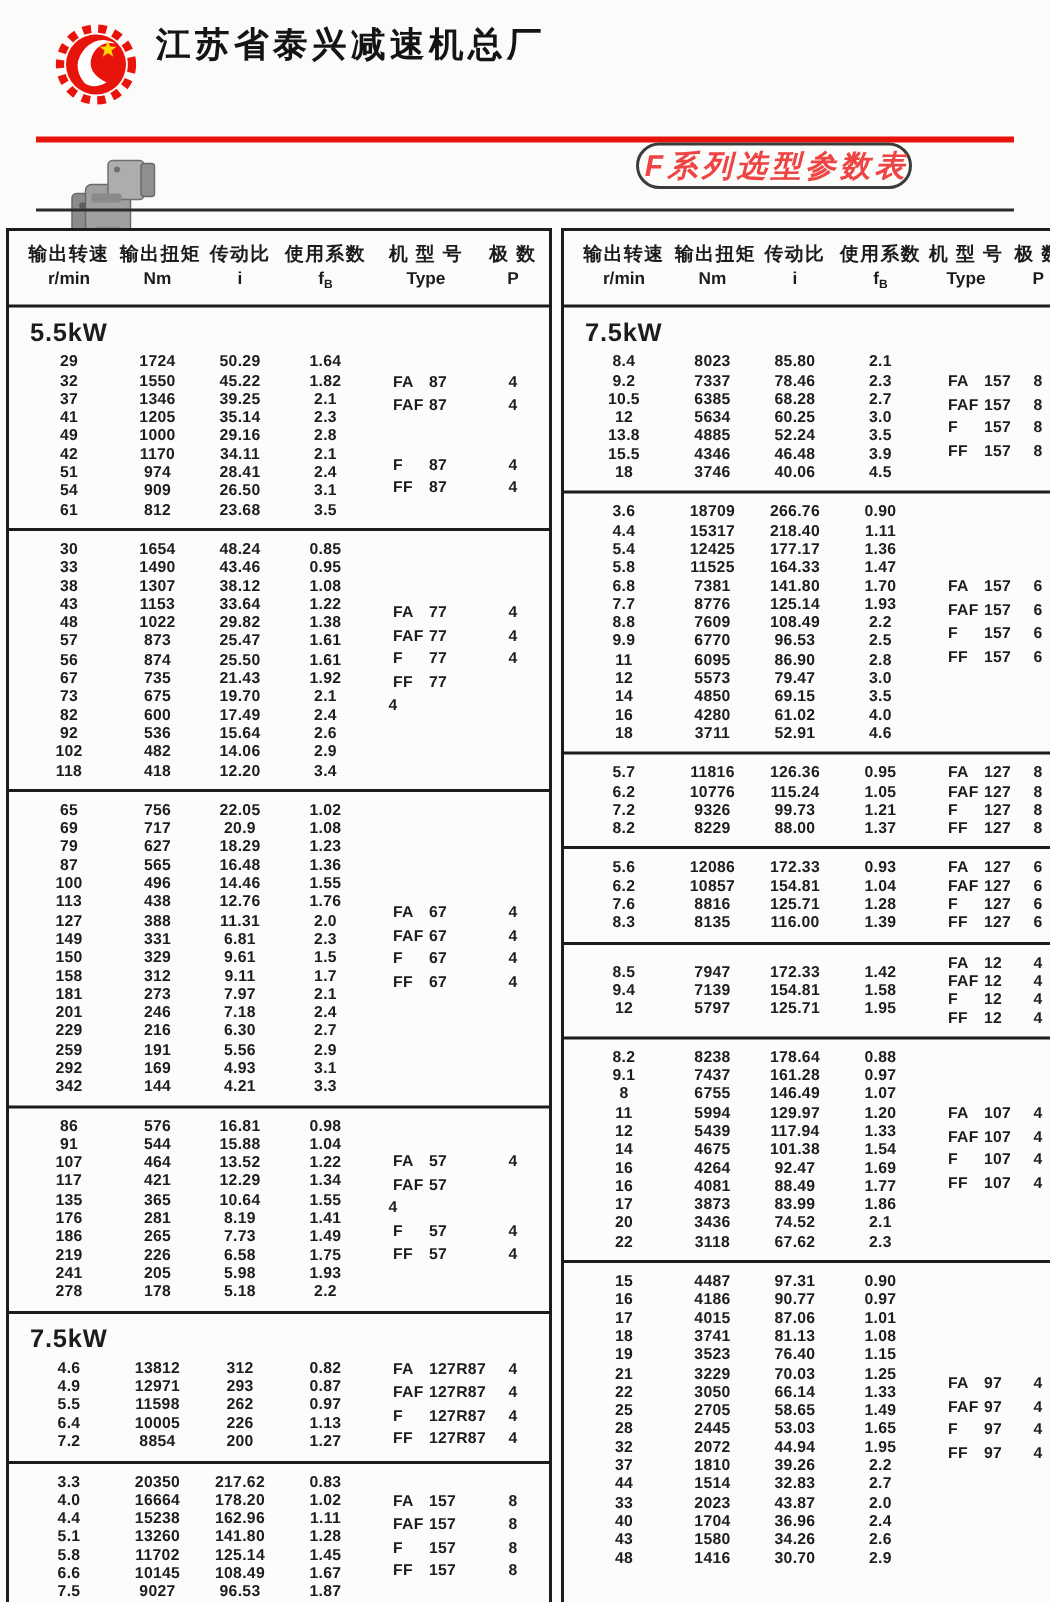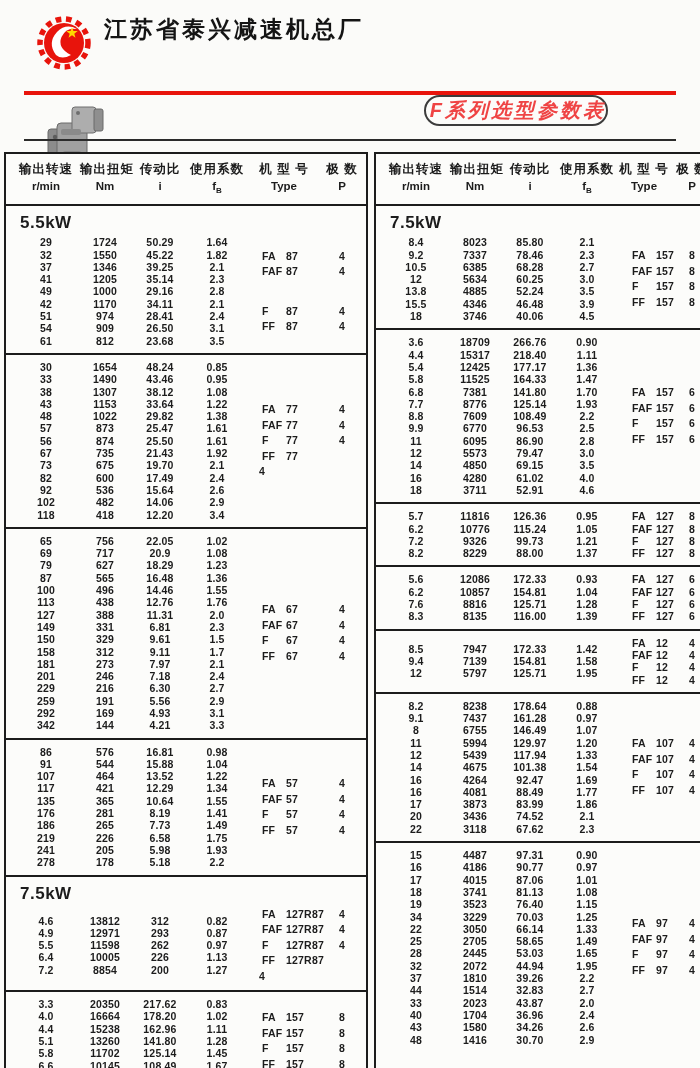--- a/index.html
+++ b/index.html
@@ -377,21 +377,21 @@
             <div class="cell">278</div>
             <div class="cell">178</div>
             <div class="cell">5.18</div>
             <div class="cell">2.2</div>
           </div>
           <div class="types">
             <div class="type-row" style="line-height: 15.5px;">
               <span class="model"><span class="pfx">FA</span><span class="sz">57</span></span>
               <span class="poles">4</span>
             </div>
-            <div class="type-row" style="line-height: 15.5px;">
+            <div class="type-row" style="line-height: 15.5px; flex-direction: column;">
               <span class="model"><span class="pfx">FAF</span><span class="sz">57</span></span>
               <span class="poles">4</span>
             </div>
             <div class="type-row" style="line-height: 15.5px;">
               <span class="model"><span class="pfx">F</span><span class="sz">57</span></span>
               <span class="poles">4</span>
             </div>
             <div class="type-row" style="line-height: 15.5px;">
               <span class="model"><span class="pfx">FF</span><span class="sz">57</span></span>
               <span class="poles">4</span>
@@ -430,21 +430,21 @@
               <span class="poles">4</span>
             </div>
             <div class="type-row" style="line-height: 15.5px;">
               <span class="model"><span class="pfx">FAF</span><span class="sz">127R87</span></span>
               <span class="poles">4</span>
             </div>
             <div class="type-row" style="line-height: 15.5px;">
               <span class="model"><span class="pfx">F</span><span class="sz">127R87</span></span>
               <span class="poles">4</span>
             </div>
-            <div class="type-row" style="line-height: 15.5px; flex-direction: column;">
+            <div class="type-row" style="line-height: 15.5px;">
               <span class="model"><span class="pfx">FF</span><span class="sz">127R87</span></span>
               <span class="poles">4</span>
             </div>
           </div>
         </div>
       </div>
       <div class="block">
         <div class="block-body">
           <div class="rows">
             <div class="cell">3.3</div>
@@ -841,21 +841,21 @@
             <div class="cell">87.06</div>
             <div class="cell">1.01</div>
             <div class="cell">18</div>
             <div class="cell">3741</div>
             <div class="cell">81.13</div>
             <div class="cell">1.08</div>
             <div class="cell">19</div>
             <div class="cell">3523</div>
             <div class="cell">76.40</div>
             <div class="cell">1.15</div>
-            <div class="cell">34</div>
+            <div class="cell">21</div>
             <div class="cell">3229</div>
             <div class="cell">70.03</div>
             <div class="cell">1.25</div>
             <div class="cell">22</div>
             <div class="cell">3050</div>
             <div class="cell">66.14</div>
             <div class="cell">1.33</div>
             <div class="cell">25</div>
             <div class="cell">2705</div>
             <div class="cell">58.65</div>

